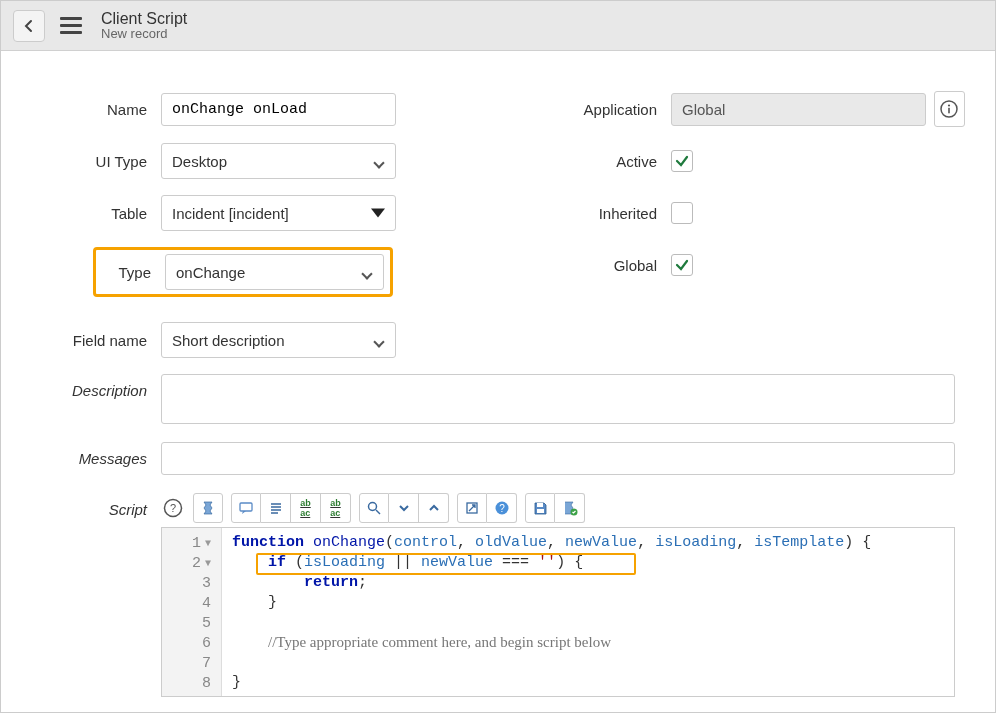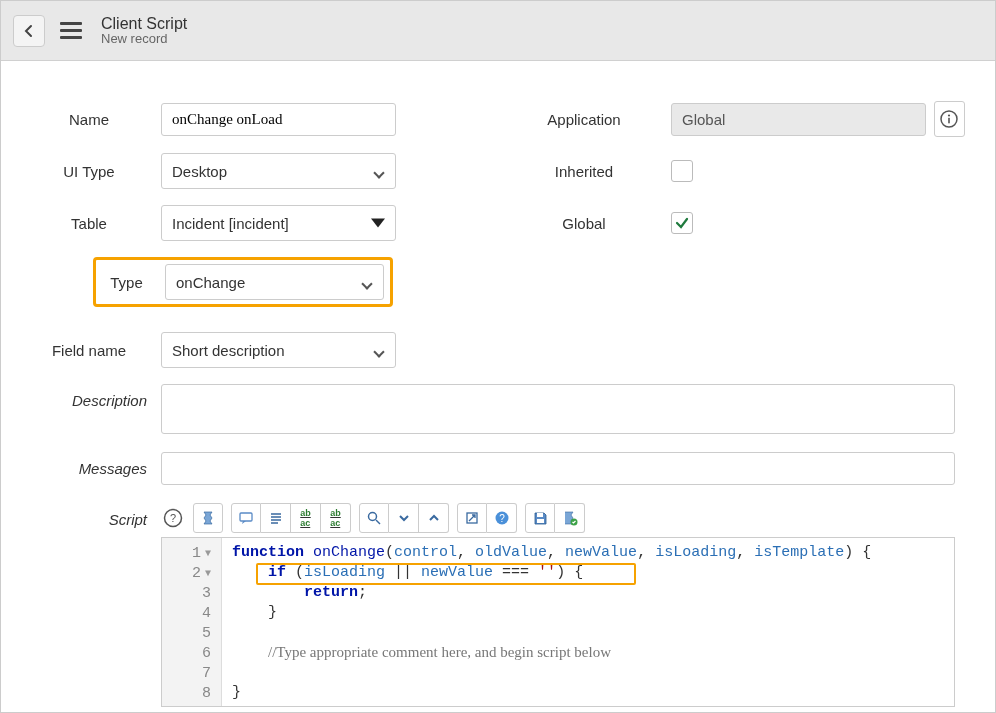--- a/index.html
+++ b/index.html
@@ -8,21 +8,21 @@
   background: #fff;
   width: 996px;
   height: 713px;
   overflow: hidden;
   color: #333;
   border: 1px solid #ccc;
 }
 .header {
   background: #e8e8e8;
   border-bottom: 1px solid #d0d0d0;
-  height: 60px;
+  height: 50px;
   display: flex;
   align-items: center;
   padding: 0 12px;
 }
 .back-btn {
   width: 32px; height: 32px;
   background: #f4f4f4;
   border: 1px solid #ccc;
   border-radius: 4px;
   display: flex; align-items: center; justify-content: center;
@@ -38,29 +38,29 @@
 }
 .menu-btn span { width: 22px; height: 3px; background: #444; border-radius:1px;}
 .header-titles { display:flex; flex-direction:column; line-height:1.1;}
 .header-title { font-size: 16px; color:#333;}
 .header-sub { font-size: 13px; color:#666;}
 
 .form-area { padding: 40px 30px 0 30px; }
 .form-cols { display: flex; gap: 60px; }
 .col { flex:1; }
 .row { display:flex; align-items:center; margin-bottom: 16px; min-height:36px;}
-.label { width: 130px; text-align:center; padding-right:14px; font-size:15px; color:#333;}
+.label { width: 130px; text-align:right; padding-right:14px; font-size:15px; color:#333;}
 .field { flex:1; }
 input[type=text], textarea {
   width: 100%;
   border: 1px solid #ccc;
   border-radius:3px;
   padding: 7px 10px;
   font-size: 15px;
-  font-family:Liberation Serif, serif;
+  font-family:Liberation Mono, monospace;
   background:#fff;
 }
 textarea { resize:none; }
 .readonly-box {
   width: 100%;
   border:1px solid #ccc;
   border-radius:3px;
   padding: 7px 10px;
   font-size:15px;
   background:#e9e9e9;
@@ -251,20 +251,30 @@
           <div class="info-btn">
             <svg width="18" height="18" viewBox="0 0 18 18">
                 <circle cx="9" cy="9" r="8" stroke="#555" stroke-width="1.5" fill="none"></circle>
                 <circle cx="9" cy="5.5" r="1.1" fill="#555"></circle>
                 <rect x="8.2" y="7.8" width="1.6" height="5.5" fill="#555"></rect>
               </svg>
           </div>
         </div>
       </div>
       <div class="row">
+        <div class="label" style="width:160px;">Active</div>
+        <div class="field">
+          <div class="checkbox">
+            <svg class="check-svg" viewBox="0 0 14 14">
+                <path d="M2 7 L6 11 L12 3" stroke="#1f7a3d" stroke-width="2.2" fill="none" stroke-linecap="round"></path>
+              </svg>
+          </div>
+        </div>
+      </div>
+      <div class="row">
         <div class="label" style="width:160px;">Inherited</div>
         <div class="field">
           <div class="checkbox"></div>
         </div>
       </div>
       <div class="row">
         <div class="label" style="width:160px;">Global</div>
         <div class="field">
           <div class="checkbox">
             <svg class="check-svg" viewBox="0 0 14 14">

